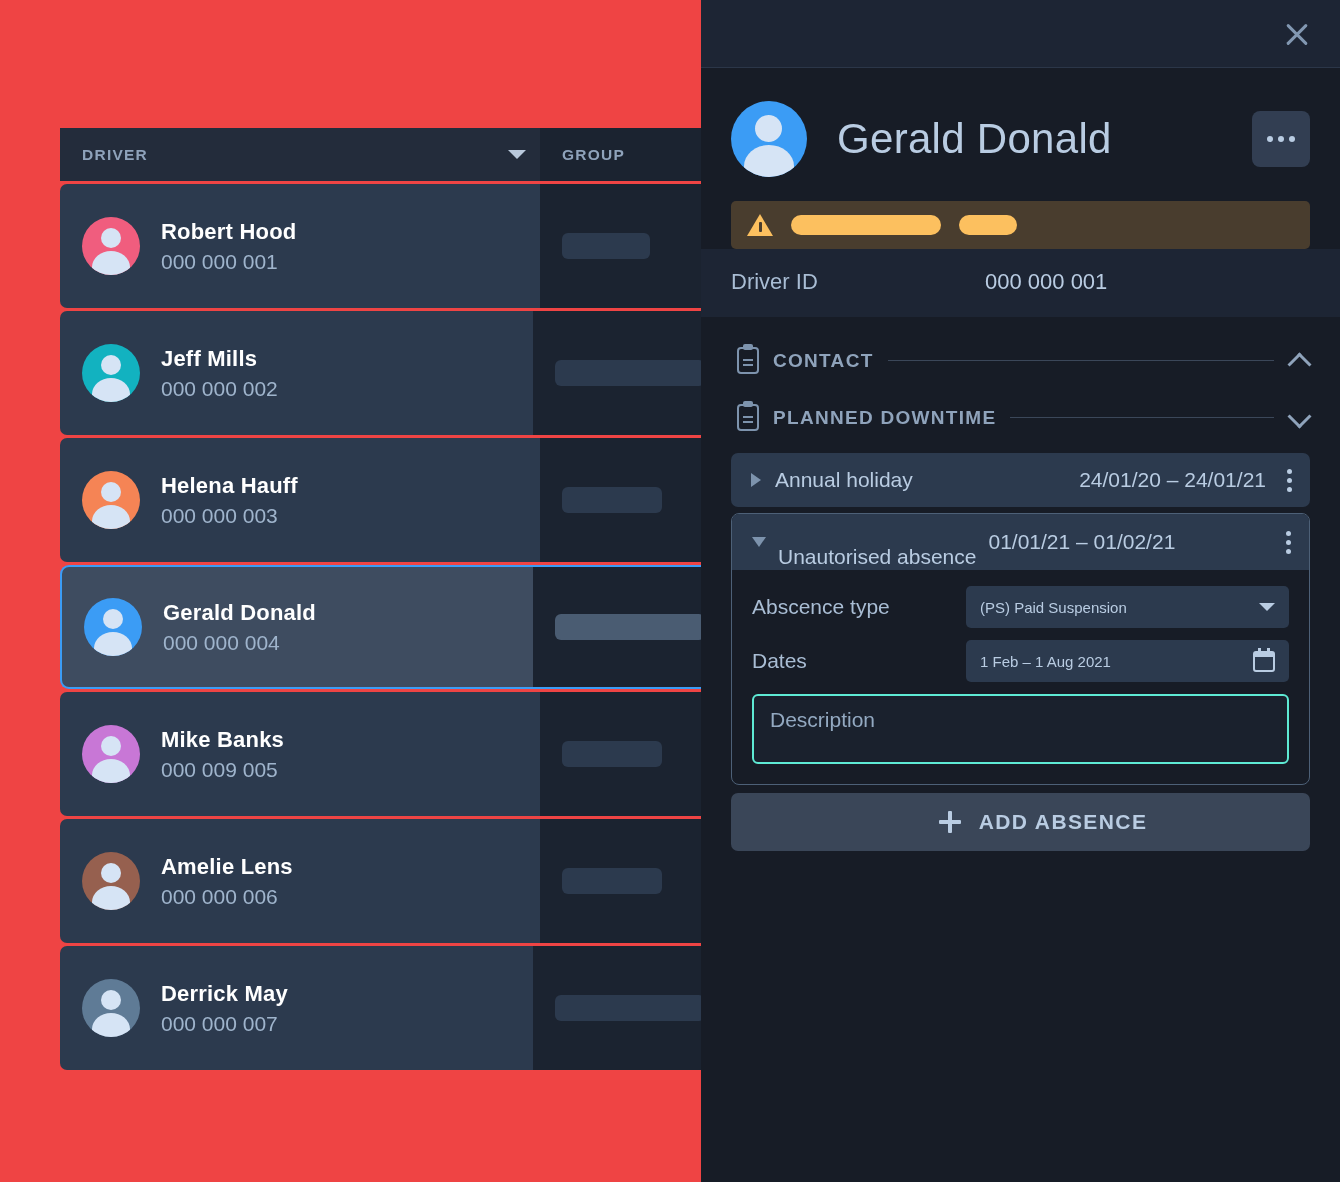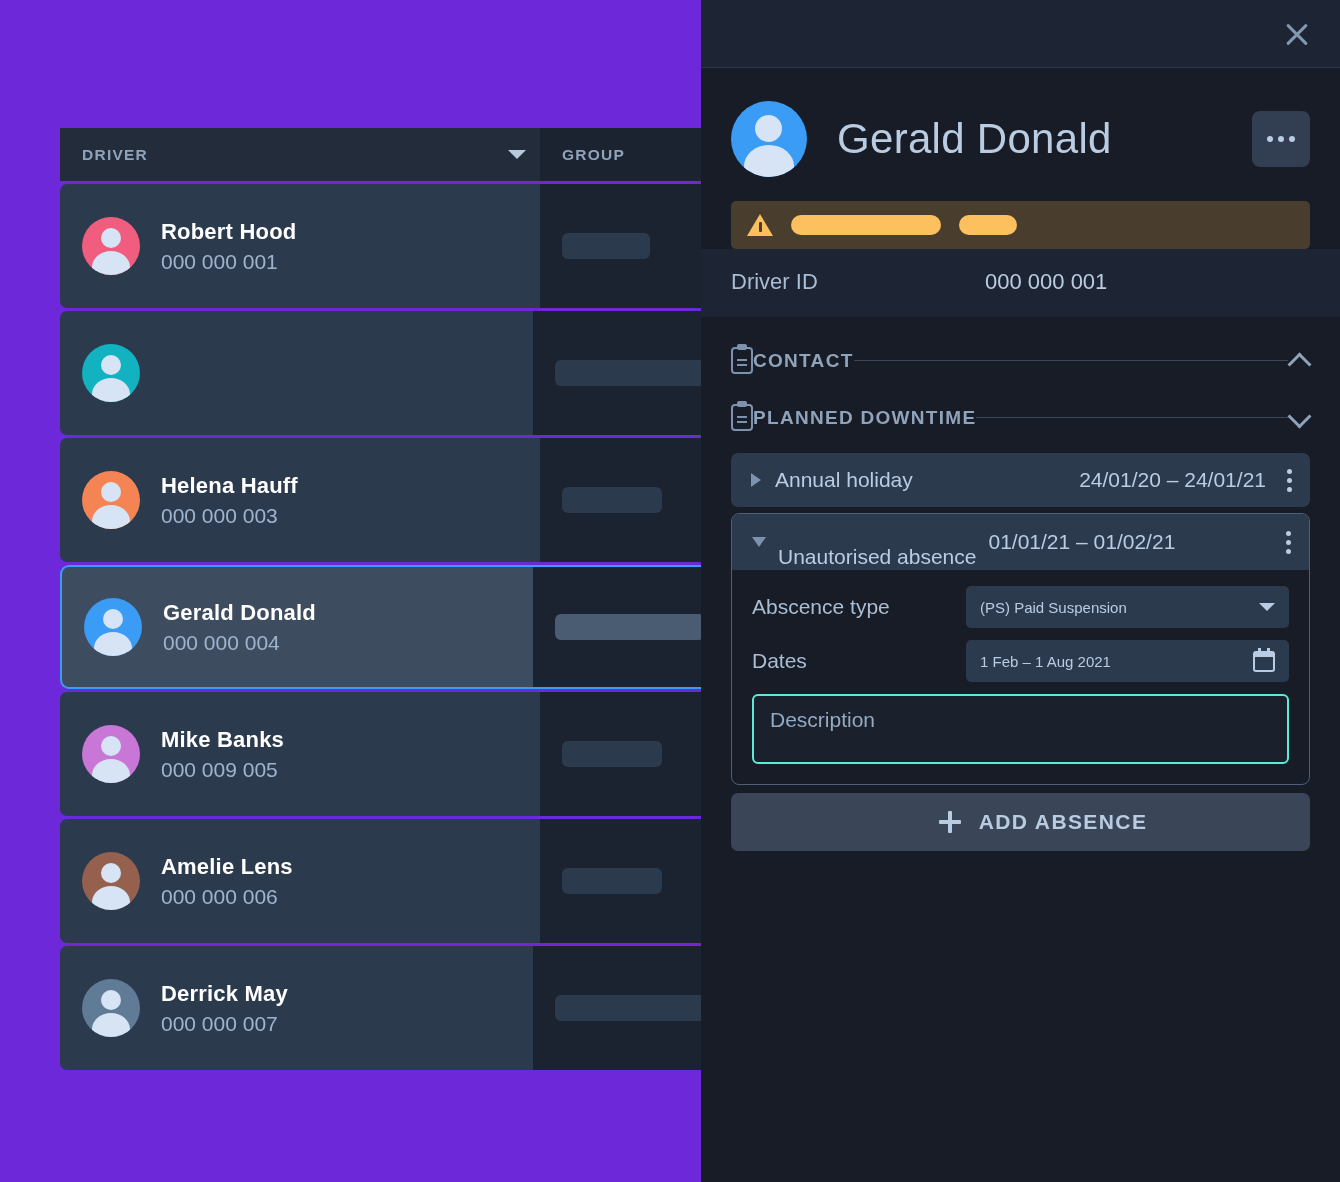--- a/index.html
+++ b/index.html
@@ -9,21 +9,21 @@
     height: 1182px;
     background: #171c26;
     font-family: "Liberation Sans", sans-serif;
     overflow: hidden;
   }
 
   #app {
     position: relative;
     width: 1140px;
     height: 1182px;
-    background: #6d28d9;
+    background: #ef4444;
   }
 
   
   .table-wrap {
     position: absolute;
     left: 60px;
     top: 128px;
     width: 645px;
     height: 920px;
   }
@@ -273,21 +273,23 @@
     color: #a9bdd4;
   }
   .kv .v {
     font-size: 22px;
     color: #b9cce2;
   }
 
   .sect-head {
     display: flex;
     align-items: center;
+    gap: 14px;
     margin-top: 30px;
+    margin-left: 6px;
   }
   .clip-icon {
     width: 22px; height: 27px;
     border: 2px solid #7d93ad;
     border-radius: 4px;
     position: relative;
     flex: 0 0 22px;
   }
   .clip-icon::before {
     content: "";
@@ -544,20 +546,24 @@
           </div>
           <div class="cell-group">
             <div class="grp-pill" style="width: 88px;"></div>
           </div>
         </div>
         <div class="row">
           <div class="cell-driver">
             <div class="avatar" style="background: rgb(18, 178, 192);">
               <div class="head"></div>
               <div class="body"></div>
+            </div>
+            <div class="names">
+              <div class="d-name">Jeff Mills</div>
+              <div class="d-id">000 000 002</div>
             </div>
           </div>
           <div class="cell-group">
             <div class="grp-pill" style="width: 150px;"></div>
           </div>
         </div>
         <div class="row">
           <div class="cell-driver">
             <div class="avatar" style="background: rgb(245, 132, 85);">
               <div class="head"></div>

